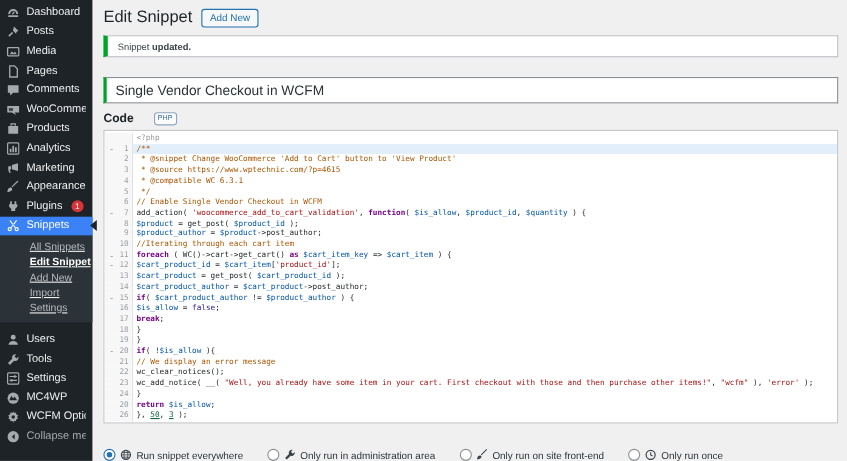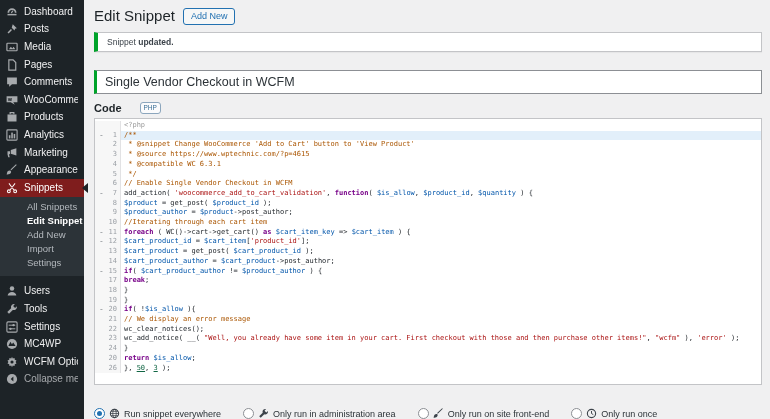--- a/index.html
+++ b/index.html
@@ -8,30 +8,30 @@
 
   .app { position:relative; width:770px; height:419px; }
 
   
   .sidebar { position:absolute; left:0; top:0; width:84px; height:419px;
              background:#1d2327; color:#f0f0f1; z-index:2; padding-top:3px; }
   .admin-item { display:flex; align-items:center; gap:6px; padding:2.8px 6px;
                 font-size:10px; line-height:12px; color:#f0f0f1; cursor:pointer; position:relative; }
   .admin-item .aicon { flex:0 0 12px; width:12px; height:12px; color:#a7aaad; display:inline-flex; }
   .admin-item .aicon svg { width:12px; height:12px; }
-  .admin-item.active { background:#7f1d1d; color:#fff; }
+  .admin-item.active { background:#3b82f6; color:#fff; }
   .admin-item.active .aicon { color:#fff; }
   .admin-item.active::after { content:""; position:absolute; right:-4px; top:50%; margin-top:-5px;
                 border-top:5px solid transparent; border-bottom:5px solid transparent;
                 border-right:6px solid #1d2327; }
   .admin-item.dim { color:#a7aaad; }
   .alabel { white-space:nowrap; overflow:hidden; }
   .abadge { margin-left:2px; background:#d63638; color:#fff; border-radius:50%;
             width:11px; height:11px; font-size:7.5px; line-height:11px; text-align:center; flex:0 0 11px; }
-  .submenu { background:#2c3338; padding:3px 0 6px 0; margin-bottom:7px; }
+  .submenu { background:#2c3338; padding:3px 0 6px 0; margin-bottom:7px;text-decoration:underline; }
   .sub-item { display:block; padding:1.5px 6px 1.5px 27px; font-size:9.5px; line-height:11px;
               color:#b4b9be; cursor:pointer; white-space:nowrap; }
   .sub-item.current { color:#fff; font-weight:bold; }
 
   
   .content { position:absolute; left:84px; top:0; width:686px; height:419px;
              padding:6px 8px 0 10px; }
   .title-row { display:flex; align-items:center; gap:8px; margin-bottom:6px; }
   h1.page-title { font-size:15px; line-height:20px; font-weight:500; color:#1d2327; }
   .add-new { display:inline-block; font-size:9px; line-height:11px; padding:2px 7px;
@@ -168,20 +168,29 @@
         <span class="alabel">Marketing</span>
       </div>
       <div class="admin-item">
         <span class="aicon">
           <svg viewBox="0 0 16 16" fill="currentColor">
             <path d="M14.3 1.2L7 8.4 6 7.4l7.3-7.2zM6.3 9.2c.9.9.5 2.5-.5 3.4-1.1 1.1-3.9 1.5-5 1.5.6-1 .4-3.3 1.5-4.4 1-.9 3.1-1.4 4-.5z"></path>
           </svg>
         </span>
         <span class="alabel">Appearance</span>
       </div>
+      <div class="admin-item">
+        <span class="aicon">
+          <svg viewBox="0 0 16 16" fill="currentColor">
+            <path d="M4.3 1.3h2.1v3.5h3.2V1.3h2.1v3.5H13v3l-2.6 2.6v2.8H5.6v-2.8L3 7.8v-3h1.3z"></path>
+          </svg>
+        </span>
+        <span class="alabel">Plugins</span>
+        <span class="abadge">1</span>
+      </div>
       <div class="admin-item active">
         <span class="aicon">
           <svg viewBox="0 0 16 16" fill="currentColor">
             <circle cx="3.8" cy="12.4" r="1.9" fill="none" stroke="currentColor" stroke-width="1.4"></circle>
             <circle cx="12.2" cy="12.4" r="1.9" fill="none" stroke="currentColor" stroke-width="1.4"></circle>
             <path d="M4.6 10.8L11.6 1.4l1 .8-6.4 8.6zM11.4 10.8L4.4 1.4l-1 .8 6.4 8.6z"></path>
           </svg>
         </span>
         <span class="alabel">Snippets</span>
       </div>
@@ -372,20 +381,27 @@
             <span class="ln">14</span>
           </span>
           <span class="code"><span class="tok-var">$cart_product_author</span> = <span class="tok-var">$cart_product</span>-&gt;post_author;</span>
         </div>
         <div class="cm-line">
           <span class="gut">
             <i class="fold">-</i>
             <span class="ln">15</span>
           </span>
           <span class="code"><span class="tok-kw">if</span>( <span class="tok-var">$cart_product_author</span> != <span class="tok-var">$product_author</span> ) {</span>
+        </div>
+        <div class="cm-line">
+          <span class="gut">
+            <i class="fold"></i>
+            <span class="ln">16</span>
+          </span>
+          <span class="code"><span class="tok-var">$is_allow</span> = <span class="tok-atom">false</span>;</span>
         </div>
         <div class="cm-line">
           <span class="gut">
             <i class="fold"></i>
             <span class="ln">17</span>
           </span>
           <span class="code"><span class="tok-kw">break</span>;</span>
         </div>
         <div class="cm-line">
           <span class="gut">

